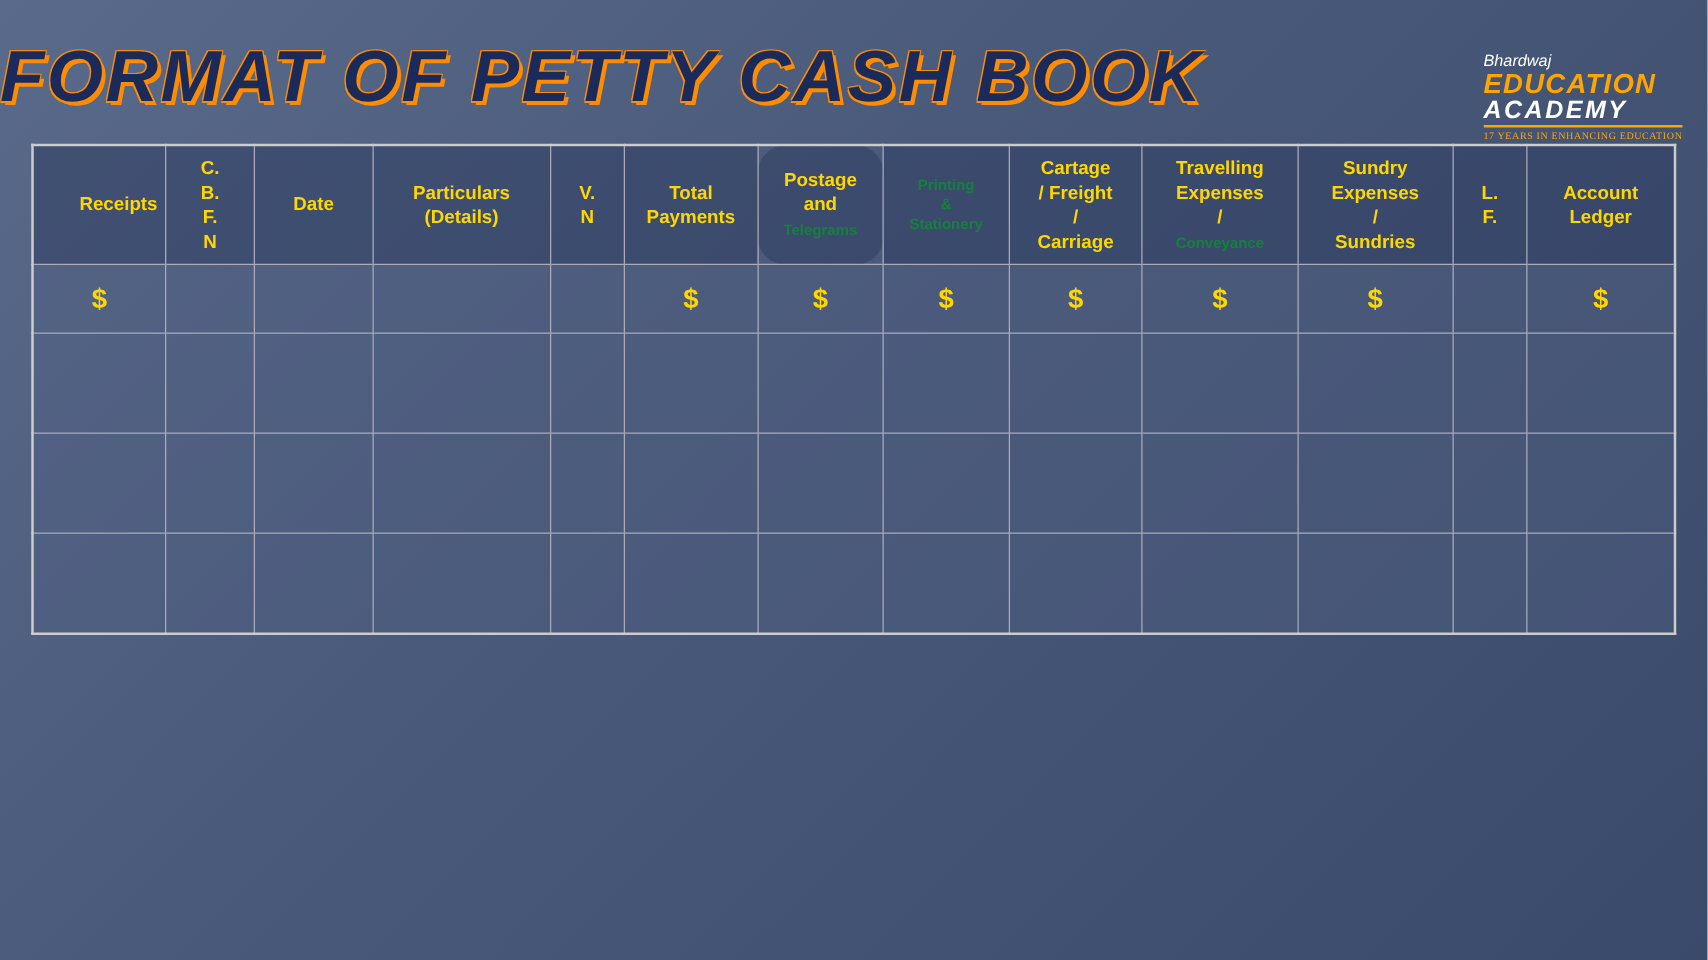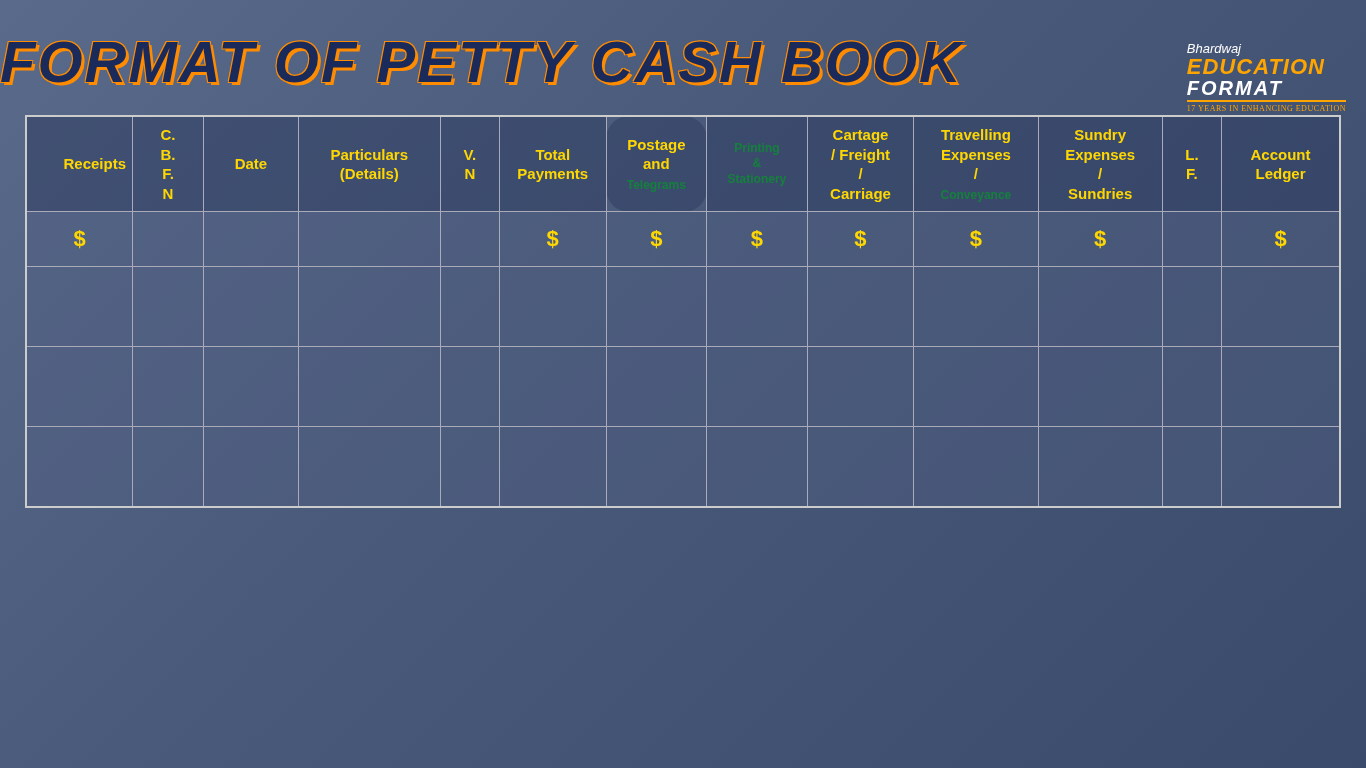--- a/index.html
+++ b/index.html
@@ -144,21 +144,21 @@
       font-size: 12px !important;
       font-weight: bold !important;
     }
   </style>
 </head>
 <body>
 
 <div class="logo-area">
   <div class="logo-brand">Bhardwaj</div>
   <div class="logo-accounting">EDUCATION</div>
-  <div class="logo-academy">FORMAT</div>
+  <div class="logo-academy">ACADEMY</div>
   <div class="logo-underline"></div>
   <div class="logo-tagline">17 YEARS IN ENHANCING EDUCATION</div>
 </div>
 
 <div class="page-title">FORMAT OF PETTY CASH BOOK</div>
 
 <div class="table-container">
   <table>
     <thead>
       <tr>

